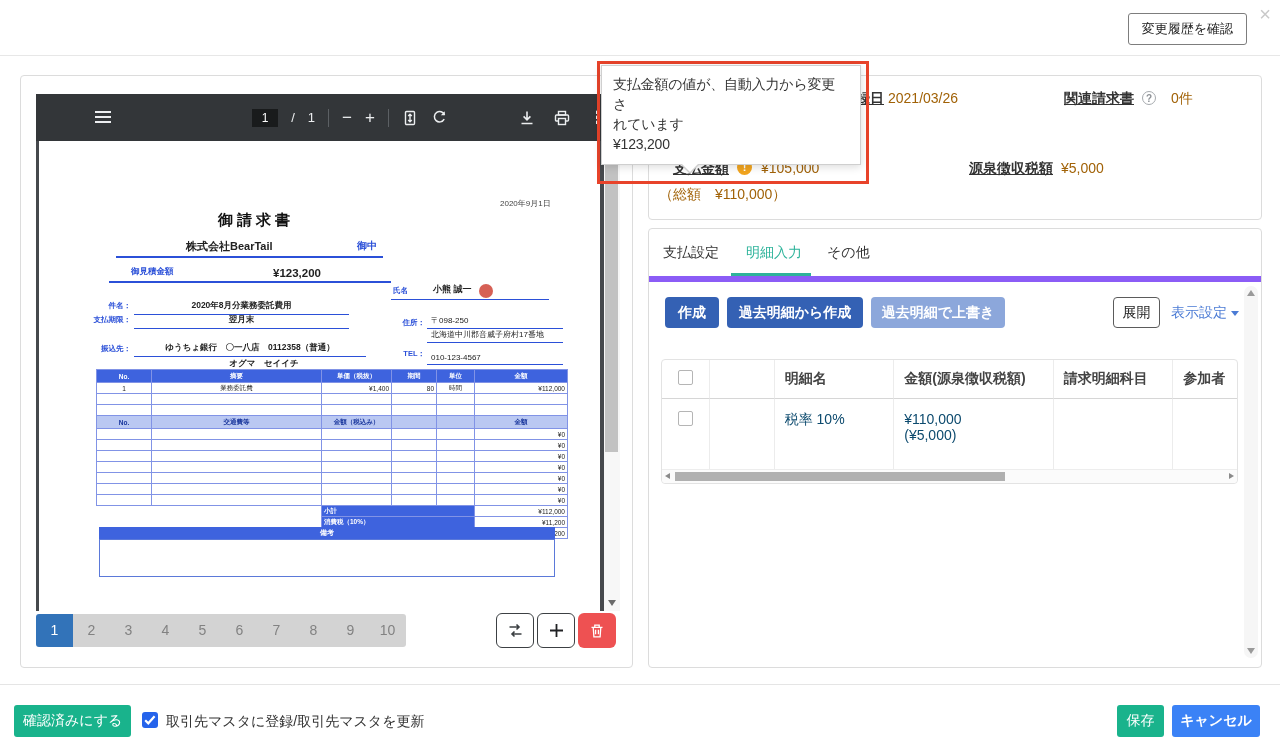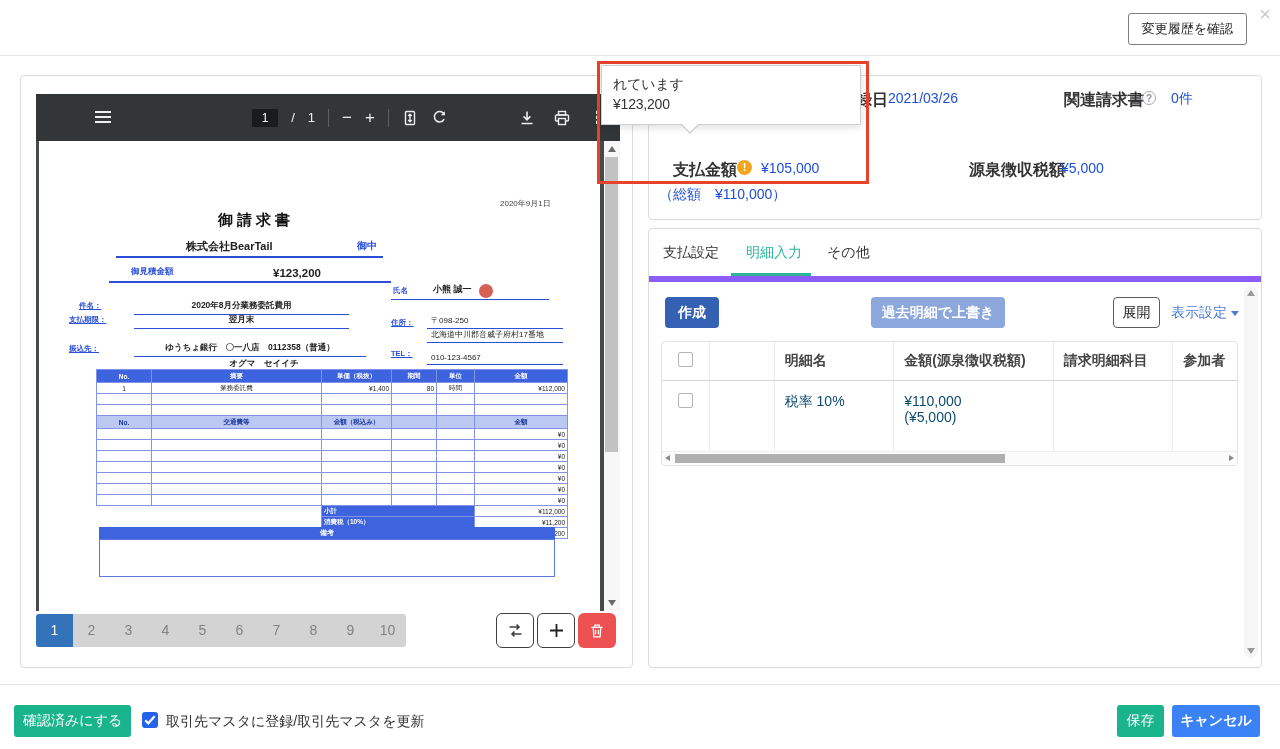--- a/index.html
+++ b/index.html
@@ -49,21 +49,21 @@
   .inv-recip{left:77px;top:95px;width:267px;height:20px;border-bottom:2px solid #2b50d8;}
   .inv-recip .co{position:absolute;left:70px;bottom:2px;font-size:11px;font-weight:bold;}
   .inv-recip .hon{position:absolute;right:6px;bottom:3px;font-size:10px;font-weight:bold;color:#2b50d8;}
   .inv-amt{left:70px;top:119px;width:282px;height:21px;border-bottom:2px solid #2b50d8;}
   .inv-amt .lab{position:absolute;left:22px;bottom:3px;font-size:8.5px;font-weight:bold;color:#2b50d8;}
   .inv-amt .val{position:absolute;left:164px;bottom:2px;font-size:11.5px;font-weight:bold;}
   .inv-name{left:352px;top:141px;width:158px;height:17px;border-bottom:1px solid #2b50d8;}
   .inv-name .lab{position:absolute;left:2px;bottom:3px;font-size:7.5px;font-weight:bold;color:#2b50d8;}
   .inv-name .val{position:absolute;left:42px;bottom:3px;font-size:9px;font-weight:bold;}
   .stamp{position:absolute;left:88px;bottom:1px;width:14px;height:14px;border-radius:50%;background:#cf4437;opacity:.85;}
-  .f-lab{font-size:7.5px;font-weight:bold;color:#2b50d8;text-decoration:underline;}
+  .f-lab{font-size:7.5px;font-weight:bold;color:#2b50d8;text-align:right;}
   .f-line{height:19px;border-bottom:1px solid #2b50d8;text-align:center;font-size:8.5px;font-weight:bold;}
   .f-line span{position:absolute;left:0;right:0;bottom:2px;}
   .r-line{height:16px;border-bottom:1px solid #2b50d8;font-size:8px;}
   .r-line span{position:absolute;left:4px;bottom:2px;white-space:nowrap;}
 
   table.inv-t{position:absolute;left:57px;top:228px;border-collapse:collapse;table-layout:fixed;}
   table.inv-t td{border:1px solid #8193e6;height:10px;font-size:6.5px;padding:0 2px;overflow:hidden;white-space:nowrap;}
   .inv-t .ih td{background:#3e63de;color:#fff;text-align:center;font-weight:bold;height:12px;}
   .inv-t .ish td{background:#bac8f2;color:#16339b;font-weight:bold;text-align:center;height:12px;}
   .inv-t .num{text-align:right;}
@@ -76,42 +76,42 @@
   
   .pager{position:absolute;left:15px;top:538px;display:flex;}
   .pg{width:37px;height:33px;line-height:33px;text-align:center;font-size:14px;background:#d3d3d3;color:#828282;cursor:pointer;}
   .pg:first-child{border-radius:3px 0 0 3px;background:#3273b9;color:#fff;}
   .pg:last-child{border-radius:0 3px 3px 0;}
   .page-tools{position:absolute;top:537px;display:flex;gap:3px;}
   .ptool{width:38px;height:35px;border:1.5px solid #3c4043;border-radius:6px;background:#fff;display:flex;align-items:center;justify-content:center;cursor:pointer;box-sizing:border-box;}
   .ptool.trash{background:#ee5152;border:none;}
 
   
-  .s-lab{font-weight:bold;font-size:16px;color:#333;}
-  .s-val{font-size:14px;color:#1d4ed8;}
+  .s-lab{font-weight:bold;font-size:14px;color:#333;text-decoration:underline;}
+  .s-val{font-size:14px;color:#a16207;}
   .q-icon{position:absolute;width:14px;height:14px;border:1.5px solid #a6aaae;border-radius:50%;color:#8d9196;
     font-size:10px;line-height:14px;text-align:center;box-sizing:border-box;font-weight:bold;cursor:pointer;}
   .w-icon{position:absolute;width:15px;height:15px;background:#f2a51f;border-radius:50%;color:#fff;
     font-size:11px;line-height:15px;text-align:center;font-weight:bold;cursor:pointer;}
 
   
   .tab-bar{position:absolute;left:0;top:0;width:100%;height:47px;border-bottom:6px solid #8b5cf6;}
   .tab{position:absolute;top:15px;font-size:14px;color:#333;cursor:pointer;}
   .tab.active{color:#2db39a;}
   .tab-underline{position:absolute;left:82px;bottom:0;width:80px;height:3px;background:#2db39a;}
   .btn-blue{position:absolute;top:68px;height:31px;border:none;border-radius:4px;background:#3461b4;color:#fff;
     font-size:14px;font-weight:bold;cursor:pointer;font-family:inherit;}
   .btn-blue.dis{background:#8ca7db;cursor:default;}
   .btn-expand{position:absolute;top:68px;left:464px;width:47px;height:31px;border:1px solid #5b5b5b;border-radius:4px;
     background:#fff;font-size:14px;color:#222;cursor:pointer;font-family:inherit;}
   .disp-set{position:absolute;top:75px;left:522px;font-size:14px;color:#4b7bd5;cursor:pointer;}
   .caret{display:inline-block;width:0;height:0;border-left:4px solid transparent;border-right:4px solid transparent;
     border-top:5px solid #4b7bd5;margin-left:4px;vertical-align:1px;}
 
-  .d-table{position:absolute;left:12px;top:112px;width:577px;border:1px solid #e3e3e3;border-radius:4px;box-sizing:border-box;}
+  .d-table{position:absolute;left:12px;top:130px;width:577px;border:1px solid #e3e3e3;border-radius:4px;box-sizing:border-box;}
   .d-row{display:flex;}
   .d-cell{box-sizing:border-box;border-right:1px solid #ececec;padding:9px 10px;font-size:14px;color:#0c4a6e;}
   .d-cell:last-child{border-right:none;}
   .d-head .d-cell{color:#444;font-weight:bold;border-bottom:1px solid #d6d6d6;padding-top:10px;padding-bottom:10px;}
   .d-body .d-cell{height:70px;padding-top:12px;}
   .cb{width:15px;height:15px;border:1.5px solid #b5b5b5;border-radius:2px;background:#fff;box-sizing:border-box;cursor:pointer;}
   .c0{width:48px;display:flex;justify-content:center;}
   .c1{width:65px;}.c2{width:120px;}.c3{width:160px;}.c4{width:120px;}.c5{width:64px;}
   .hbar{position:relative;height:13px;background:#fbfbfb;border-top:1px solid #ededed;border-radius:0 0 4px 4px;}
   .hl,.hr{position:absolute;top:3px;width:0;height:0;border-top:3.5px solid transparent;border-bottom:3.5px solid transparent;cursor:pointer;}
@@ -435,20 +435,21 @@
 
 <div class="card card-detail">
   <div class="tab-bar">
     <span class="tab" style="left:14px;">支払設定</span>
     <span class="tab active" style="left:97px;">明細入力</span>
     <span class="tab" style="left:178px;">その他</span>
     <div class="tab-underline"></div>
   </div>
 
   <button class="btn-blue" style="left:16px;width:54px;">作成</button>
+  <button class="btn-blue" style="left:78px;width:136px;">過去明細から作成</button>
   <button class="btn-blue dis" style="left:222px;width:134px;">過去明細で上書き</button>
   <button class="btn-expand">展開</button>
   <span class="disp-set"><span>表示設定</span><span class="caret"></span></span>
 
   <div class="d-table">
     <div class="d-row d-head">
       <div class="d-cell c0">
           <div class="cb"></div>
         </div>
       <div class="d-cell c1"></div>
@@ -477,20 +478,21 @@
     </div>
   </div>
 
   <div class="v-scroll">
     <div class="sc-up"></div>
     <div class="sc-dn"></div>
   </div>
 </div>
 
 <div class="tooltip">
+  <div>支払金額の値が、自動入力から変更さ</div>
   <div>れています</div>
   <div>¥123,200</div>
   <div class="tt-arrow-o"></div>
   <div class="tt-arrow-i"></div>
 </div>
 <div class="ann-rect"></div>
 
 <div class="footer-line"></div>
 <button class="btn-green" style="left:14px;padding:0 9px;">確認済みにする</button>
 <div class="cb-checked">

